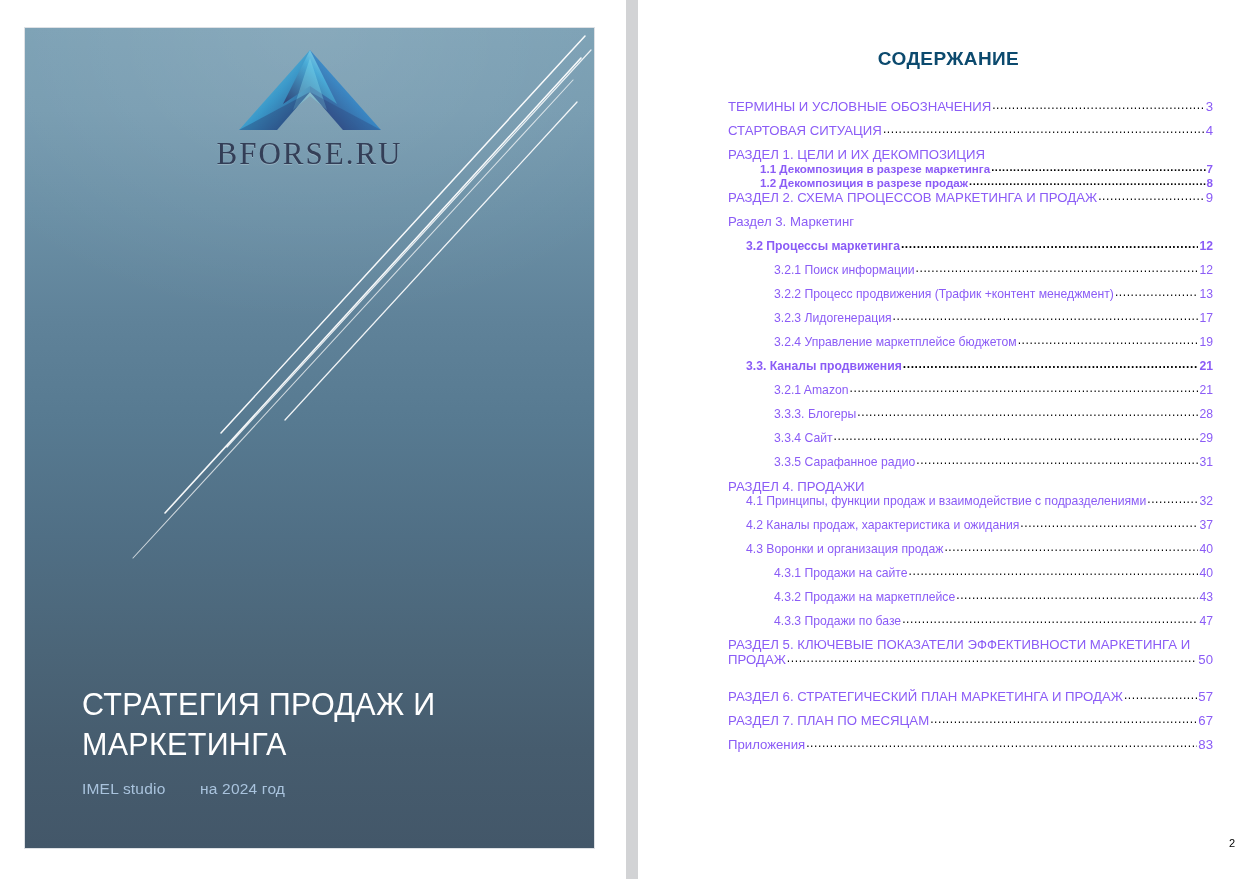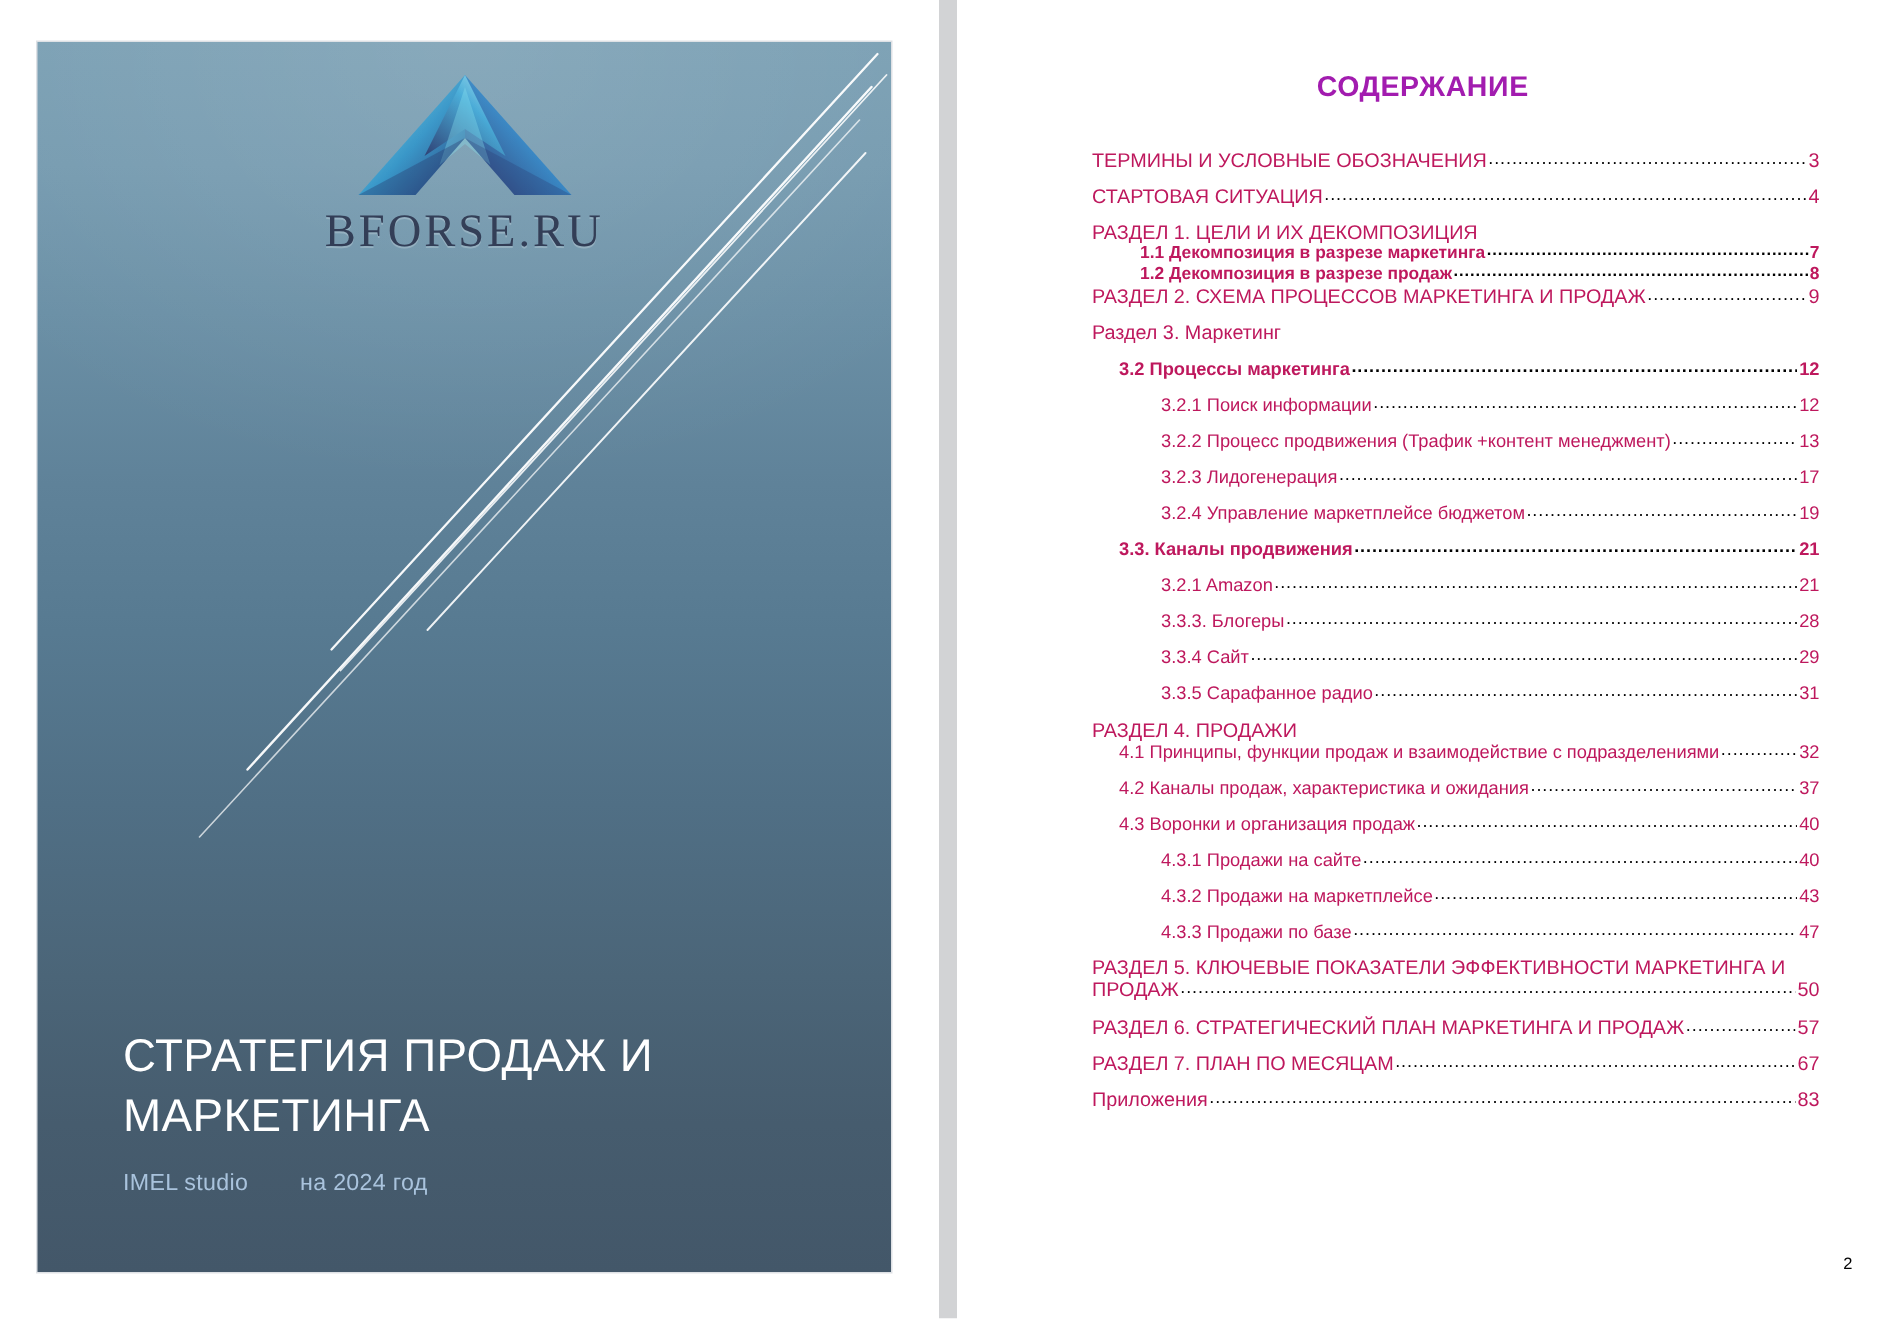--- a/index.html
+++ b/index.html
@@ -118,34 +118,34 @@
     height: 879px;
     background: #ffffff;
   }
   #toc-heading {
     position: absolute;
     left: 0; right: 0;
     top: 48px;
     text-align: center;
     font-size: 19px;
     font-weight: bold;
-    color: #a21caf;
+    color: #0c4a6e;
     letter-spacing: .4px;
   }
   #toc-list {
     position: absolute;
     left: 90px;
     top: 99px;
     width: 485px;
   }
 
   .toc-row {
     display: flex;
     align-items: baseline;
-    color: #be185d;
+    color: #8b5cf6;
     white-space: nowrap;
   }
   .toc-label { flex: 0 0 auto; }
   .toc-dots {
     flex: 1 1 auto;
     overflow: hidden;
     margin: 0 1px;
     position: relative;
     top: -2px;
   }
@@ -167,21 +167,21 @@
   .lvl-subsub  { font-size: 12.2px; font-weight: normal; margin-bottom: 10px; padding-left: 46px; }
   .lvl-tail    { font-size: 13.2px; margin-bottom: 9px; }
 
   .lvl-sub-b .toc-dots::before { font-size: 11px; }
 
   
   .toc-row.wrap {
     display: block;
     white-space: normal;
     font-size: 13.2px;
-    margin-bottom: 9px;
+    margin-bottom: 21px;
     text-align: justify;
     line-height: 1.12;
   }
   .toc-row.wrap .line2 {
     display: flex;
     align-items: baseline;
     white-space: nowrap;
   }
 
   #page-number {

